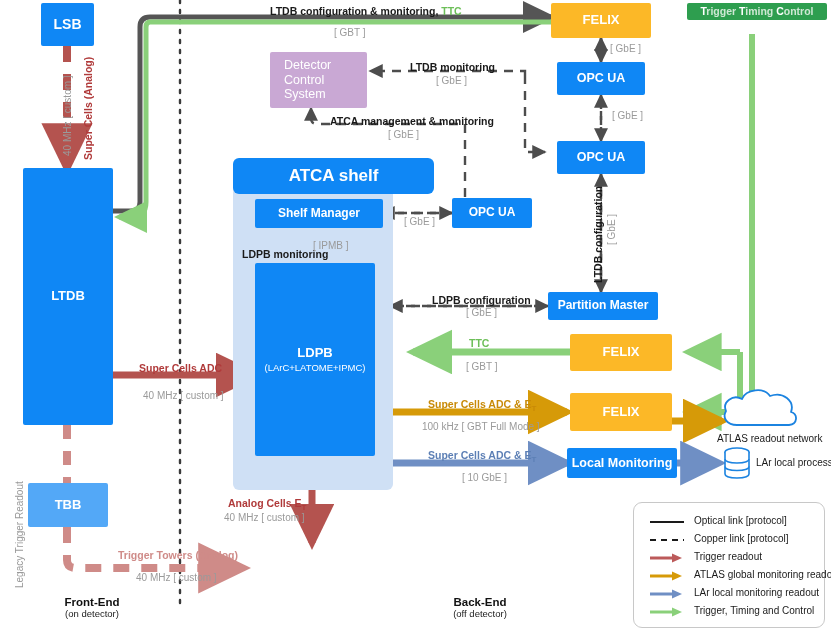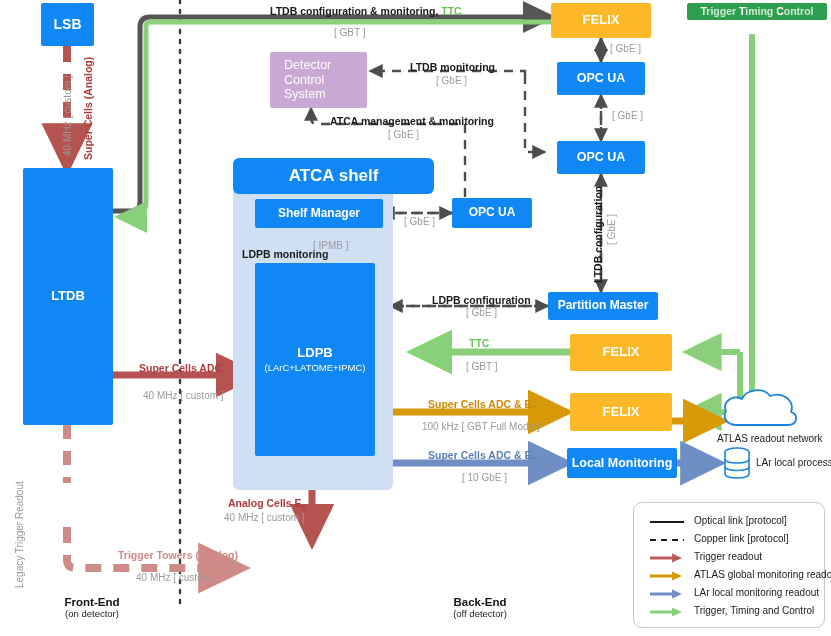--- a/index.html
+++ b/index.html
@@ -180,20 +180,23 @@
   </svg>
 
   <div class="box blue" style="left:41px;top:3px;width:53px;height:43px;font-size:14px;">
     <span>LSB</span>
   </div>
 
   <div class="box blue" style="left:23px;top:168px;width:90px;height:257px;font-size:13px;">
     <span>LTDB</span>
   </div>
 
+  <div class="box lightblue" style="left:28px;top:483px;width:80px;height:44px;font-size:13px;">
+    <span>TBB</span>
+  </div>
 
   <div class="shelf-body" style="position:absolute;left:233px;top:185px;width:160px;height:305px;"></div>
   <div class="box blue" style="left:233px;top:158px;width:201px;height:36px;font-size:17px;border-radius:6px;">
     <span>ATCA shelf</span>
   </div>
 
   <div class="box blue" style="left:255px;top:199px;width:128px;height:29px;font-size:12px;">
     <span>Shelf Manager</span>
   </div>
 

